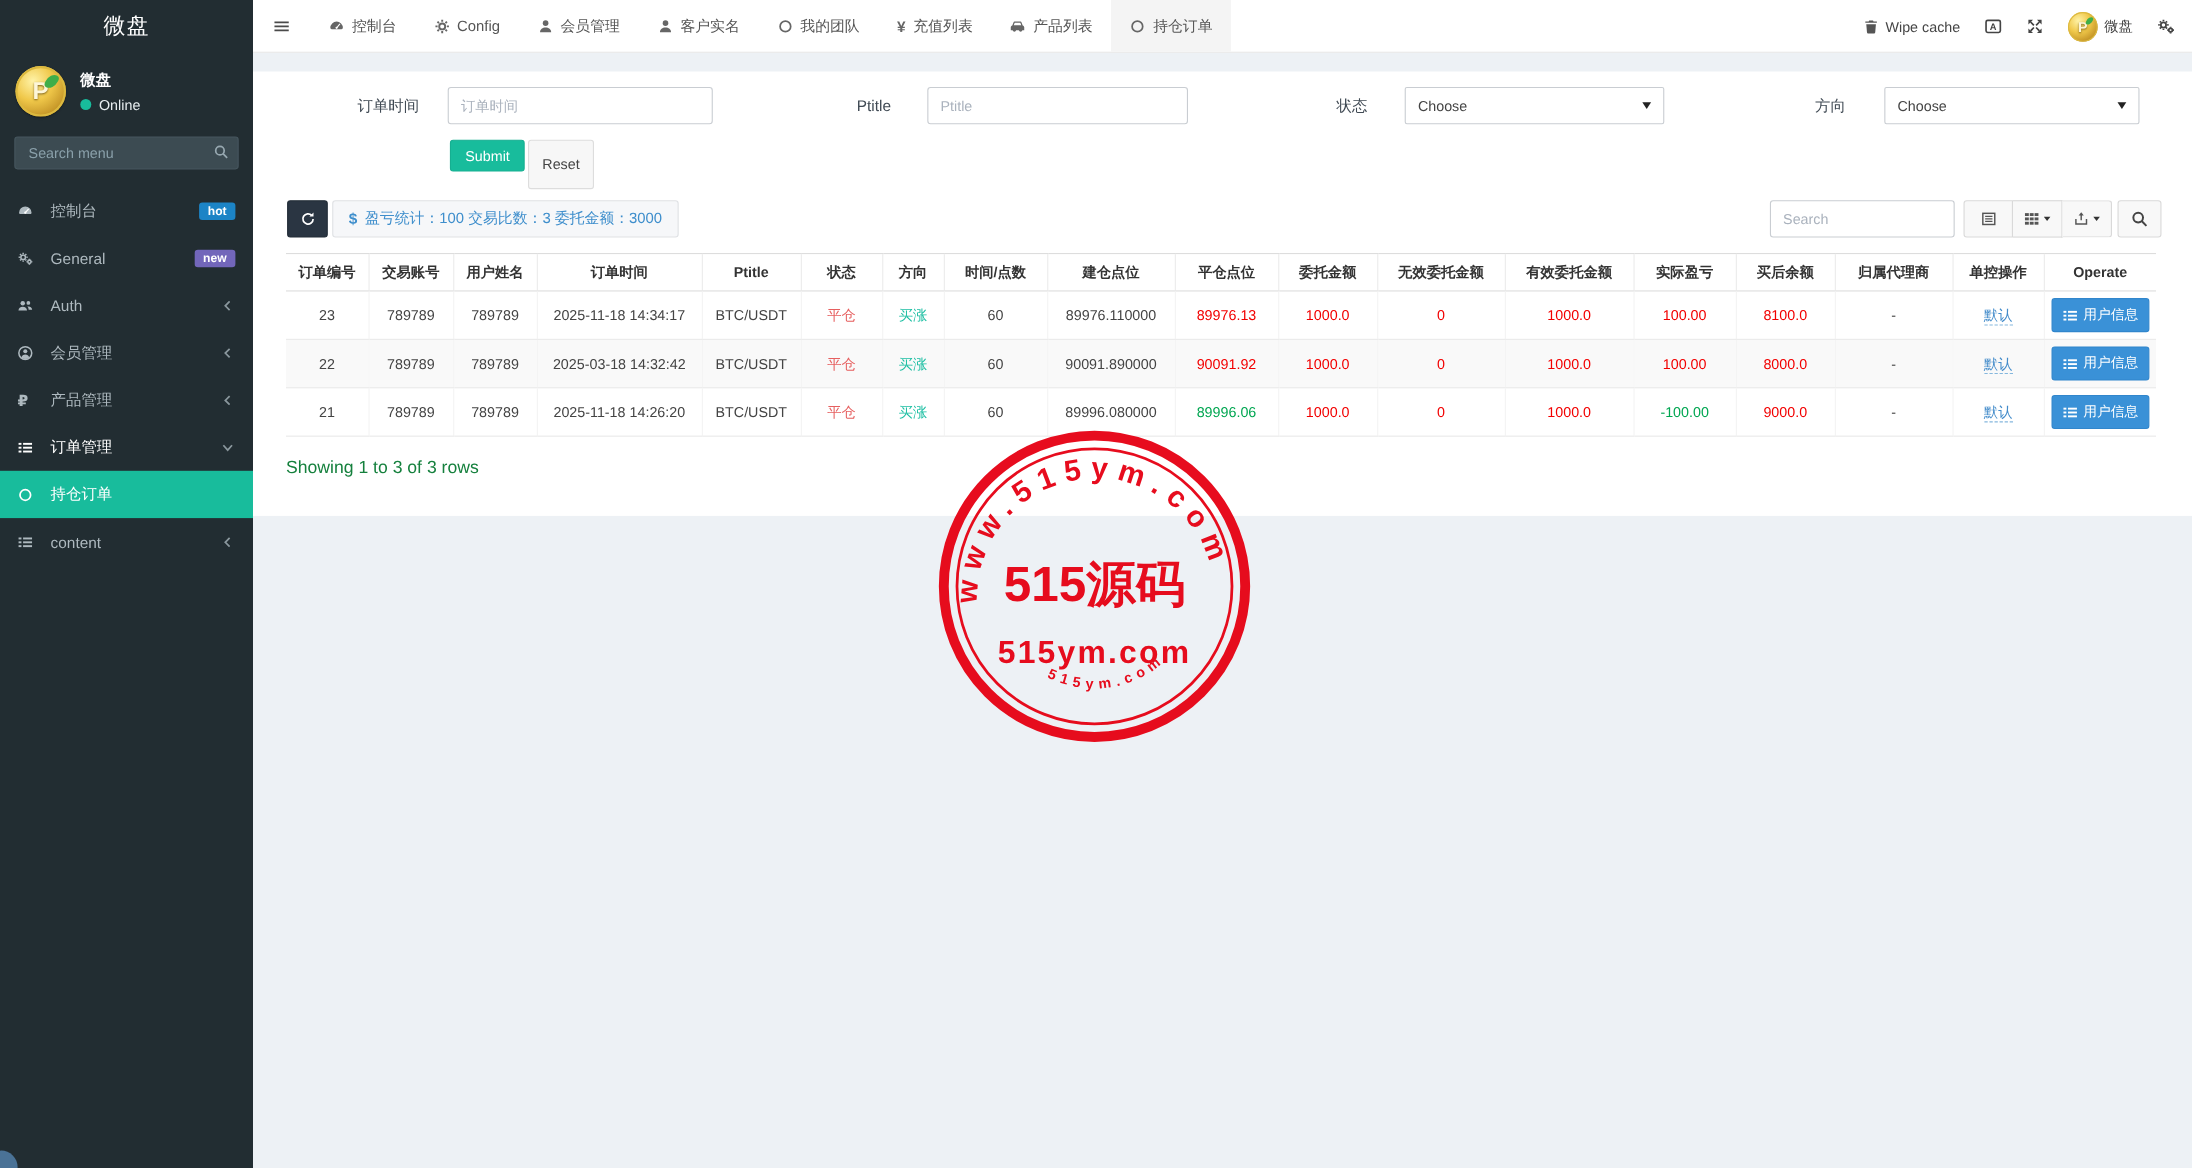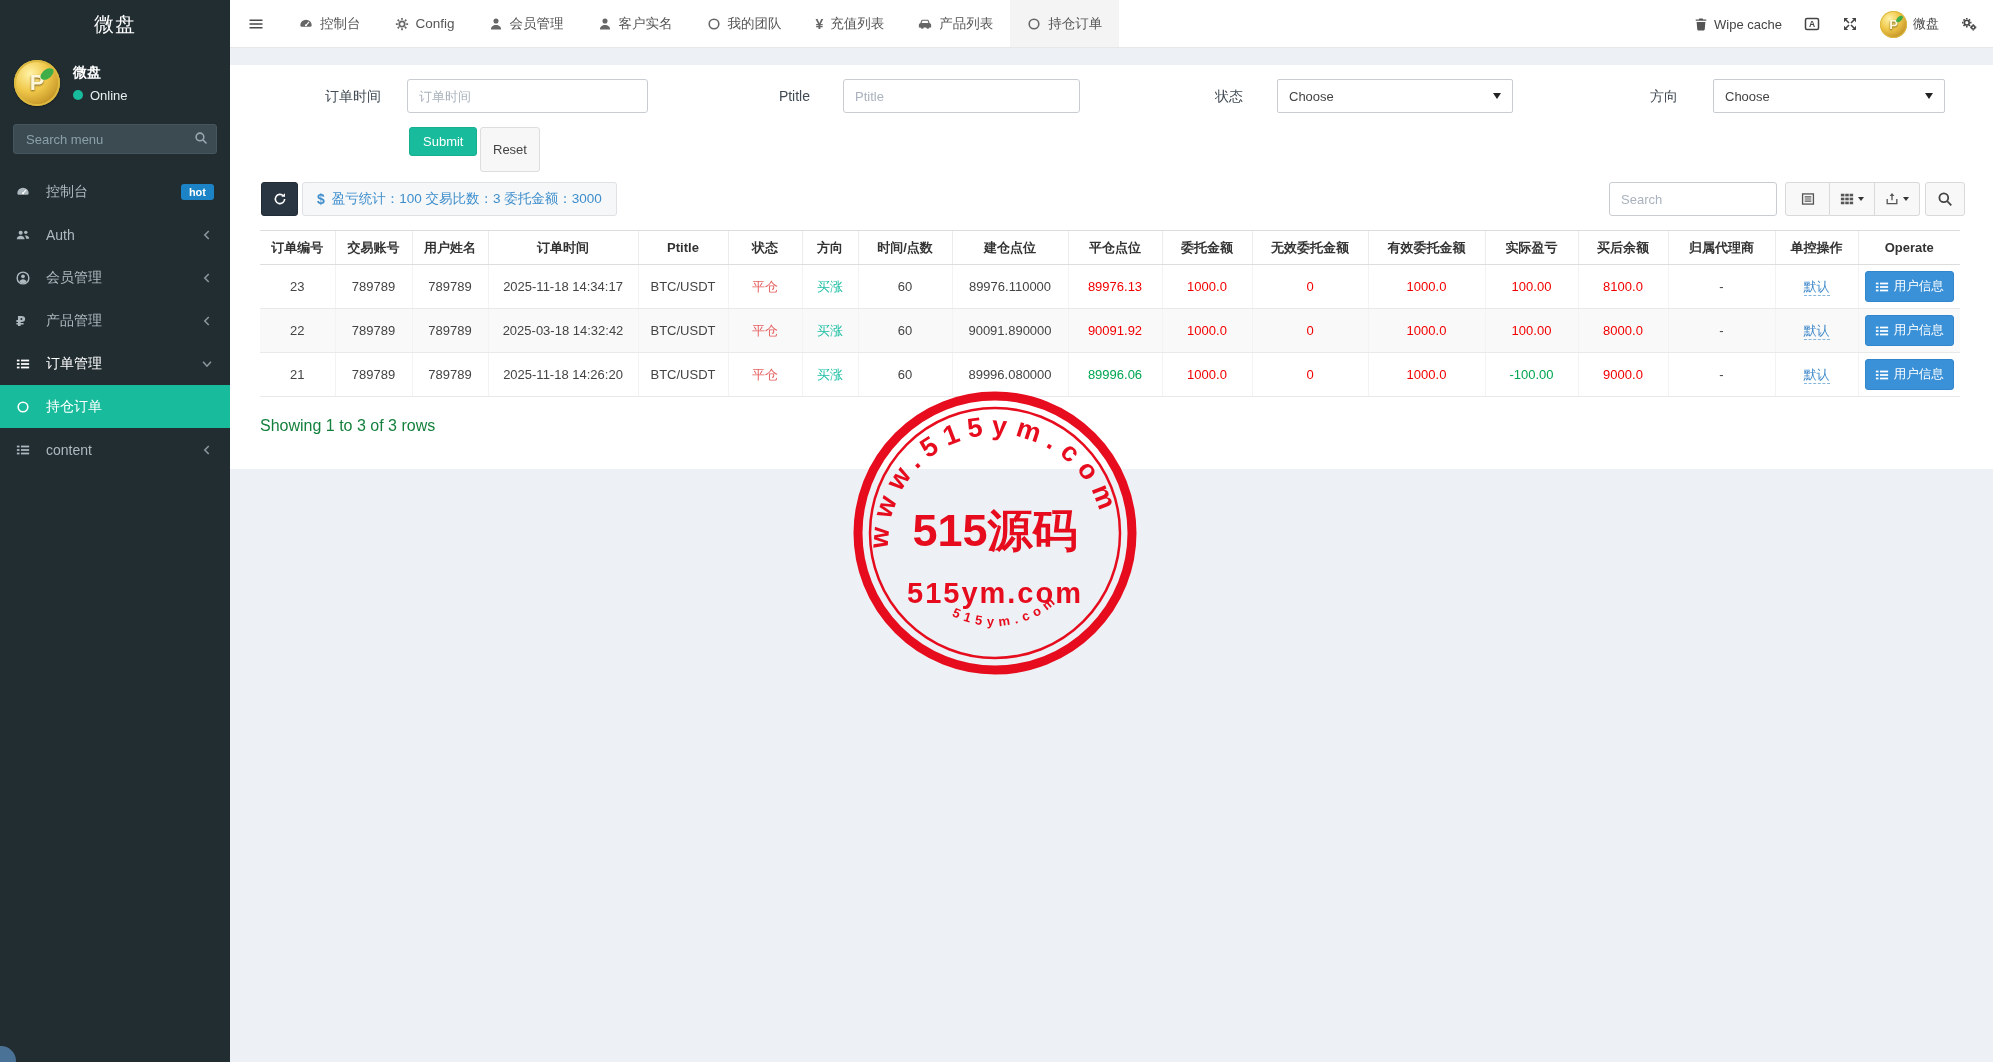--- a/index.html
+++ b/index.html
@@ -135,20 +135,36 @@
               <path stroke="#fff" stroke-width="1.2" d="M8 9.5L11.5 5.5" fill="none"></path>
               <circle cx="8" cy="9.5" r="1.2" fill="#fff"></circle>
             </svg>
           </span>
     <span class="side-label">控制台</span>
     <span class="side-extra">
             <span class="sbadge" style="background: rgb(28, 132, 198);">hot</span>
           </span>
   </div>
 
+  <div class="side-item">
+    <span class="side-icon i">
+            <svg viewBox="0 0 18 16">
+              <g fill="none" stroke="currentColor" stroke-width="1.8">
+                <circle cx="6.5" cy="6.5" r="2.7"></circle>
+                <path d="M6.5 1.2v1.5M6.5 10.3v1.5M1.2 6.5h1.5M10.3 6.5h1.5M2.8 2.8l1.1 1.1M9.1 9.1l1.1 1.1M10.2 2.8L9.1 3.9M3.9 9.1L2.8 10.2"></path>
+                <circle cx="13.8" cy="11.8" r="1.9"></circle>
+                <path d="M13.8 8.4v1.1M13.8 14.1v1.1M10.4 11.8h1.1M16.1 11.8h1.1"></path>
+              </g>
+            </svg>
+          </span>
+    <span class="side-label">General</span>
+    <span class="side-extra">
+            <span class="sbadge" style="background: rgb(114, 102, 186);">new</span>
+          </span>
+  </div>
 
   <div class="side-item">
     <span class="side-icon i">
             <svg viewBox="0 0 18 16" fill="currentColor">
               <circle cx="6" cy="5" r="2.6"></circle>
               <path d="M1 13.5c0-2.8 2.2-4.5 5-4.5s5 1.7 5 4.5z"></path>
               <circle cx="12.6" cy="4.6" r="2.2"></circle>
               <path d="M12.7 8.7c2.4.1 4.3 1.6 4.3 4h-4.1c0-1.6-.6-3-1.6-3.8.4-.1.8-.2 1.4-.2z"></path>
             </svg>
           </span>

